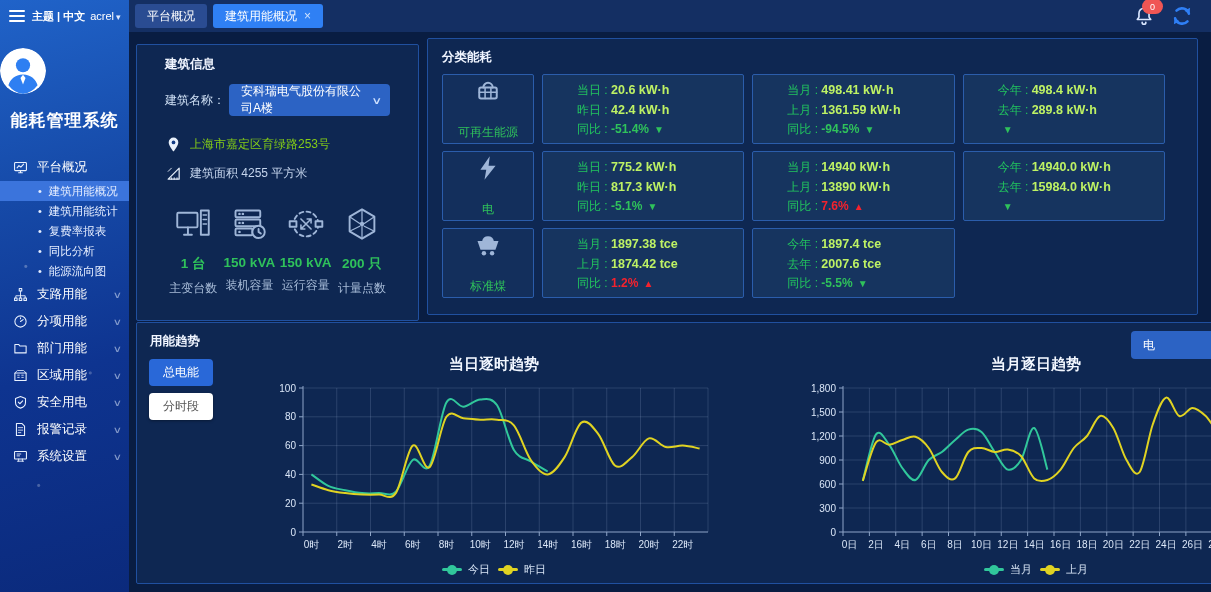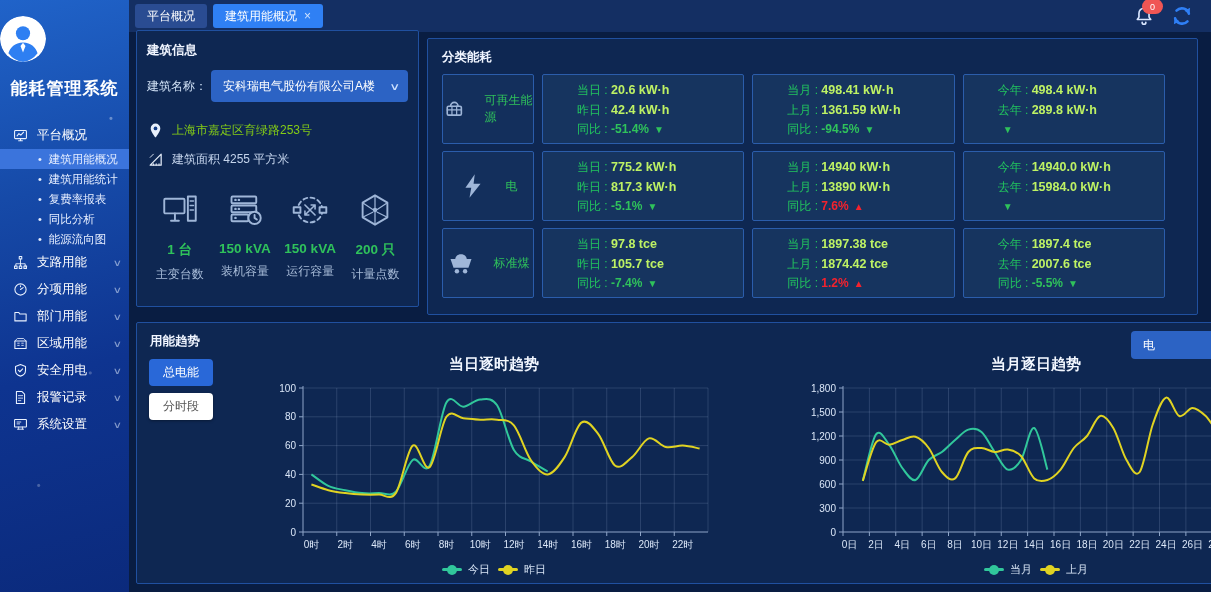--- a/index.html
+++ b/index.html
@@ -40,42 +40,42 @@
   .menu-item{display:flex;align-items:center;height:27px;padding:0 8px 0 13px;font-size:12.5px;cursor:default;}
   .mi-icon{width:15px;height:15px;margin-right:9px;color:#eaf2ff;flex:none;}
   .mi-label{flex:1;}
   .mi-chev{font-size:9px;color:rgba(230,240,255,.55);transform:scaleX(1.4);}
   .submenu-item{display:flex;align-items:center;height:20px;padding-left:38px;font-size:11.5px;color:#e6eeff;}
   .submenu-item .dot{margin-right:7px;font-size:11px;}
   .submenu-item.active{background:#3b74dc;}
   
   .panel{position:absolute;background:#0e2752;border:1px solid #20509f;border-radius:2px;box-sizing:border-box;}
   .p-title{font-size:12.5px;font-weight:bold;color:#f0f5ff;}
-  .panel.building{left:136px;top:30px;width:283px;height:277px;padding:11px 10px;}
+  .panel.building{left:136px;top:44px;width:283px;height:277px;padding:11px 28px;}
   .panel.category{left:427px;top:38px;width:771px;height:277px;padding:10px 0 0 14px;}
   .panel.trend{left:136px;top:322px;width:1182px;height:262px;}
   
   .bname-row{display:flex;align-items:center;margin-top:11px;}
   .bname-lbl{color:#cfe0f5;font-size:12px;white-space:nowrap;margin-right:4px;}
   .select{flex:1;height:32px;background:#2c63c4;border-radius:4px;display:flex;align-items:center;padding:0 10px 0 12px;color:#fff;font-size:12px;}
   .select .chev{margin-left:auto;font-size:10px;color:#cfe2ff;transform:scaleX(1.5);}
   .addr-row,.area-row{display:flex;align-items:center;gap:8px;color:#bcd#?;}
   .addr-row{margin-top:20px;color:#84cc16;font-size:12px;}
   .area-row{margin-top:12px;color:#c4d4ec;font-size:12px;}
   .ic{display:inline-block;}
   .ic svg{width:100%;height:100%;display:block;}
   .pin,.area{width:17px;height:17px;color:#e8f0fb;flex:none;}
   .stats{display:grid;grid-template-columns:repeat(4,1fr);margin-top:24px;text-align:center;}
   .stat-icon{width:36px;height:36px;margin:0 auto;color:#9fb6d8;}
   .stat-val{margin-top:10px;font-size:13.5px;font-weight:bold;color:#2fc25b;}
   .stat-lbl{margin-top:7px;font-size:12px;color:#a9bdd9;}
   
   .ce-rows{margin-top:8px;padding-right:32px;}
   .ce-row{display:grid;grid-template-columns:92px 1fr 1fr 1fr;gap:8px;height:70px;margin-bottom:7px;}
-  .ce-icon-cell{border:1px solid #2b5dab;background:#132f5c;border-radius:2px;display:flex;align-items:center;justify-content:center;gap:19px;}
+  .ce-icon-cell{border:1px solid #2b5dab;background:#132f5c;border-radius:2px;display:flex;flex-direction:column;align-items:center;justify-content:center;gap:19px;}
   .ce-icon{width:28px;height:28px;color:#9fb6d8;}
   .ce-name{color:#2fc25b;font-size:12px;}
   .ce-card{border:1px solid #2b5dab;background:#16345f;border-radius:2px;display:flex;flex-direction:column;justify-content:space-between;padding:9px 8px 8px 34px;box-sizing:border-box;}
   .ce-line{font-size:12px;line-height:1;}
   .ce-lbl{color:#22c55e;}
   .ce-val{color:#bef264;font-weight:bold;font-size:12.5px;}
   .ce-ratio{font-weight:bold;}
   .ce-ratio.down{color:#2fc25b;}
   .ce-ratio.up{color:#f5222d;}
   .ce-tri{font-size:10px;margin-left:5px;}
@@ -123,20 +123,29 @@
             <path d="M19.5 9.5A8 8 0 0 0 6 6.2" stroke-width="2.8"></path>
             <path d="M4.5 14.5A8 8 0 0 0 18 17.8" stroke-width="2.8"></path>
             <path d="M20.8 3l-.6 7-5.5-3.6z" fill="currentColor" stroke="none"></path>
             <path d="M3.2 21l.6-7 5.5 3.6z" fill="currentColor" stroke="none"></path>
           </svg></span>
     </div>
   </div>
 </div>
 
 <div class="sidebar">
+  <div class="side-top">
+    <div class="hamburger">
+        <i></i>
+        <i></i>
+        <i></i>
+      </div>
+    <span class="theme">主题 | 中文</span>
+    <span class="user"><span>acrel</span><span class="caret">▾</span></span>
+  </div>
   <div class="avatar ic"><svg xmlns="http://www.w3.org/2000/svg" viewBox="0 0 24 24">
         <circle cx="12" cy="12" r="12" fill="#ffffff"></circle>
         <circle cx="12" cy="9" r="3.7" fill="#2e7ff2"></circle>
         <path d="M12 13.8c-4.2 0-6.8 2.7-7.6 5.6A12 12 0 0 0 12 24a12 12 0 0 0 7.6-4.6c-.8-2.9-3.4-5.6-7.6-5.6z" fill="#2e7ff2"></path>
         <path d="M12 14l-1.3 1.6L12 19l1.3-3.4z" fill="#ffffff"></path>
       </svg></div>
   <div class="app-title">能耗管理系统</div>
   <div class="menu">
       <div class="menu-item">
         <span class="mi-icon ic">
@@ -360,25 +369,20 @@
           <div class="ce-icon-cell">
             <span class="ce-icon ic">
               <svg xmlns="http://www.w3.org/2000/svg" viewBox="0 0 24 24" fill="none" stroke="currentColor" stroke-width="1.7" stroke-linecap="round" stroke-linejoin="round">
                 <path d="M7 8.5c.4-2.2 2.2-4 5-4s4.6 1.8 5 4z" fill="currentColor" stroke="none"></path>
                 <path d="M3 8.5h18l-2.6 7.5H5.6z" fill="currentColor" stroke="none"></path>
                 <circle cx="8.5" cy="19" r="1.9" fill="currentColor" stroke="none"></circle>
                 <circle cx="15.5" cy="19" r="1.9" fill="currentColor" stroke="none"></circle>
               </svg>
             </span>
             <span class="ce-name">标准煤</span>
-          </div>
-          <div class="ce-card">
-            <div class="ce-line"><span class="ce-lbl">当日 : </span><span class="ce-val">97.8 tce</span></div>
-            <div class="ce-line"><span class="ce-lbl">昨日 : </span><span class="ce-val">105.7 tce</span></div>
-            <div class="ce-line"><span class="ce-lbl">同比 : </span><span class="ce-ratio down">-7.4%</span><span class="ce-tri down">▼</span></div>
           </div>
           <div class="ce-card">
             <div class="ce-line"><span class="ce-lbl">当月 : </span><span class="ce-val">1897.38 tce</span></div>
             <div class="ce-line"><span class="ce-lbl">上月 : </span><span class="ce-val">1874.42 tce</span></div>
             <div class="ce-line"><span class="ce-lbl">同比 : </span><span class="ce-ratio up">1.2%</span><span class="ce-tri up">▲</span></div>
           </div>
           <div class="ce-card">
             <div class="ce-line"><span class="ce-lbl">今年 : </span><span class="ce-val">1897.4 tce</span></div>
             <div class="ce-line"><span class="ce-lbl">去年 : </span><span class="ce-val">2007.6 tce</span></div>
             <div class="ce-line"><span class="ce-lbl">同比 : </span><span class="ce-ratio down">-5.5%</span><span class="ce-tri down">▼</span></div>

